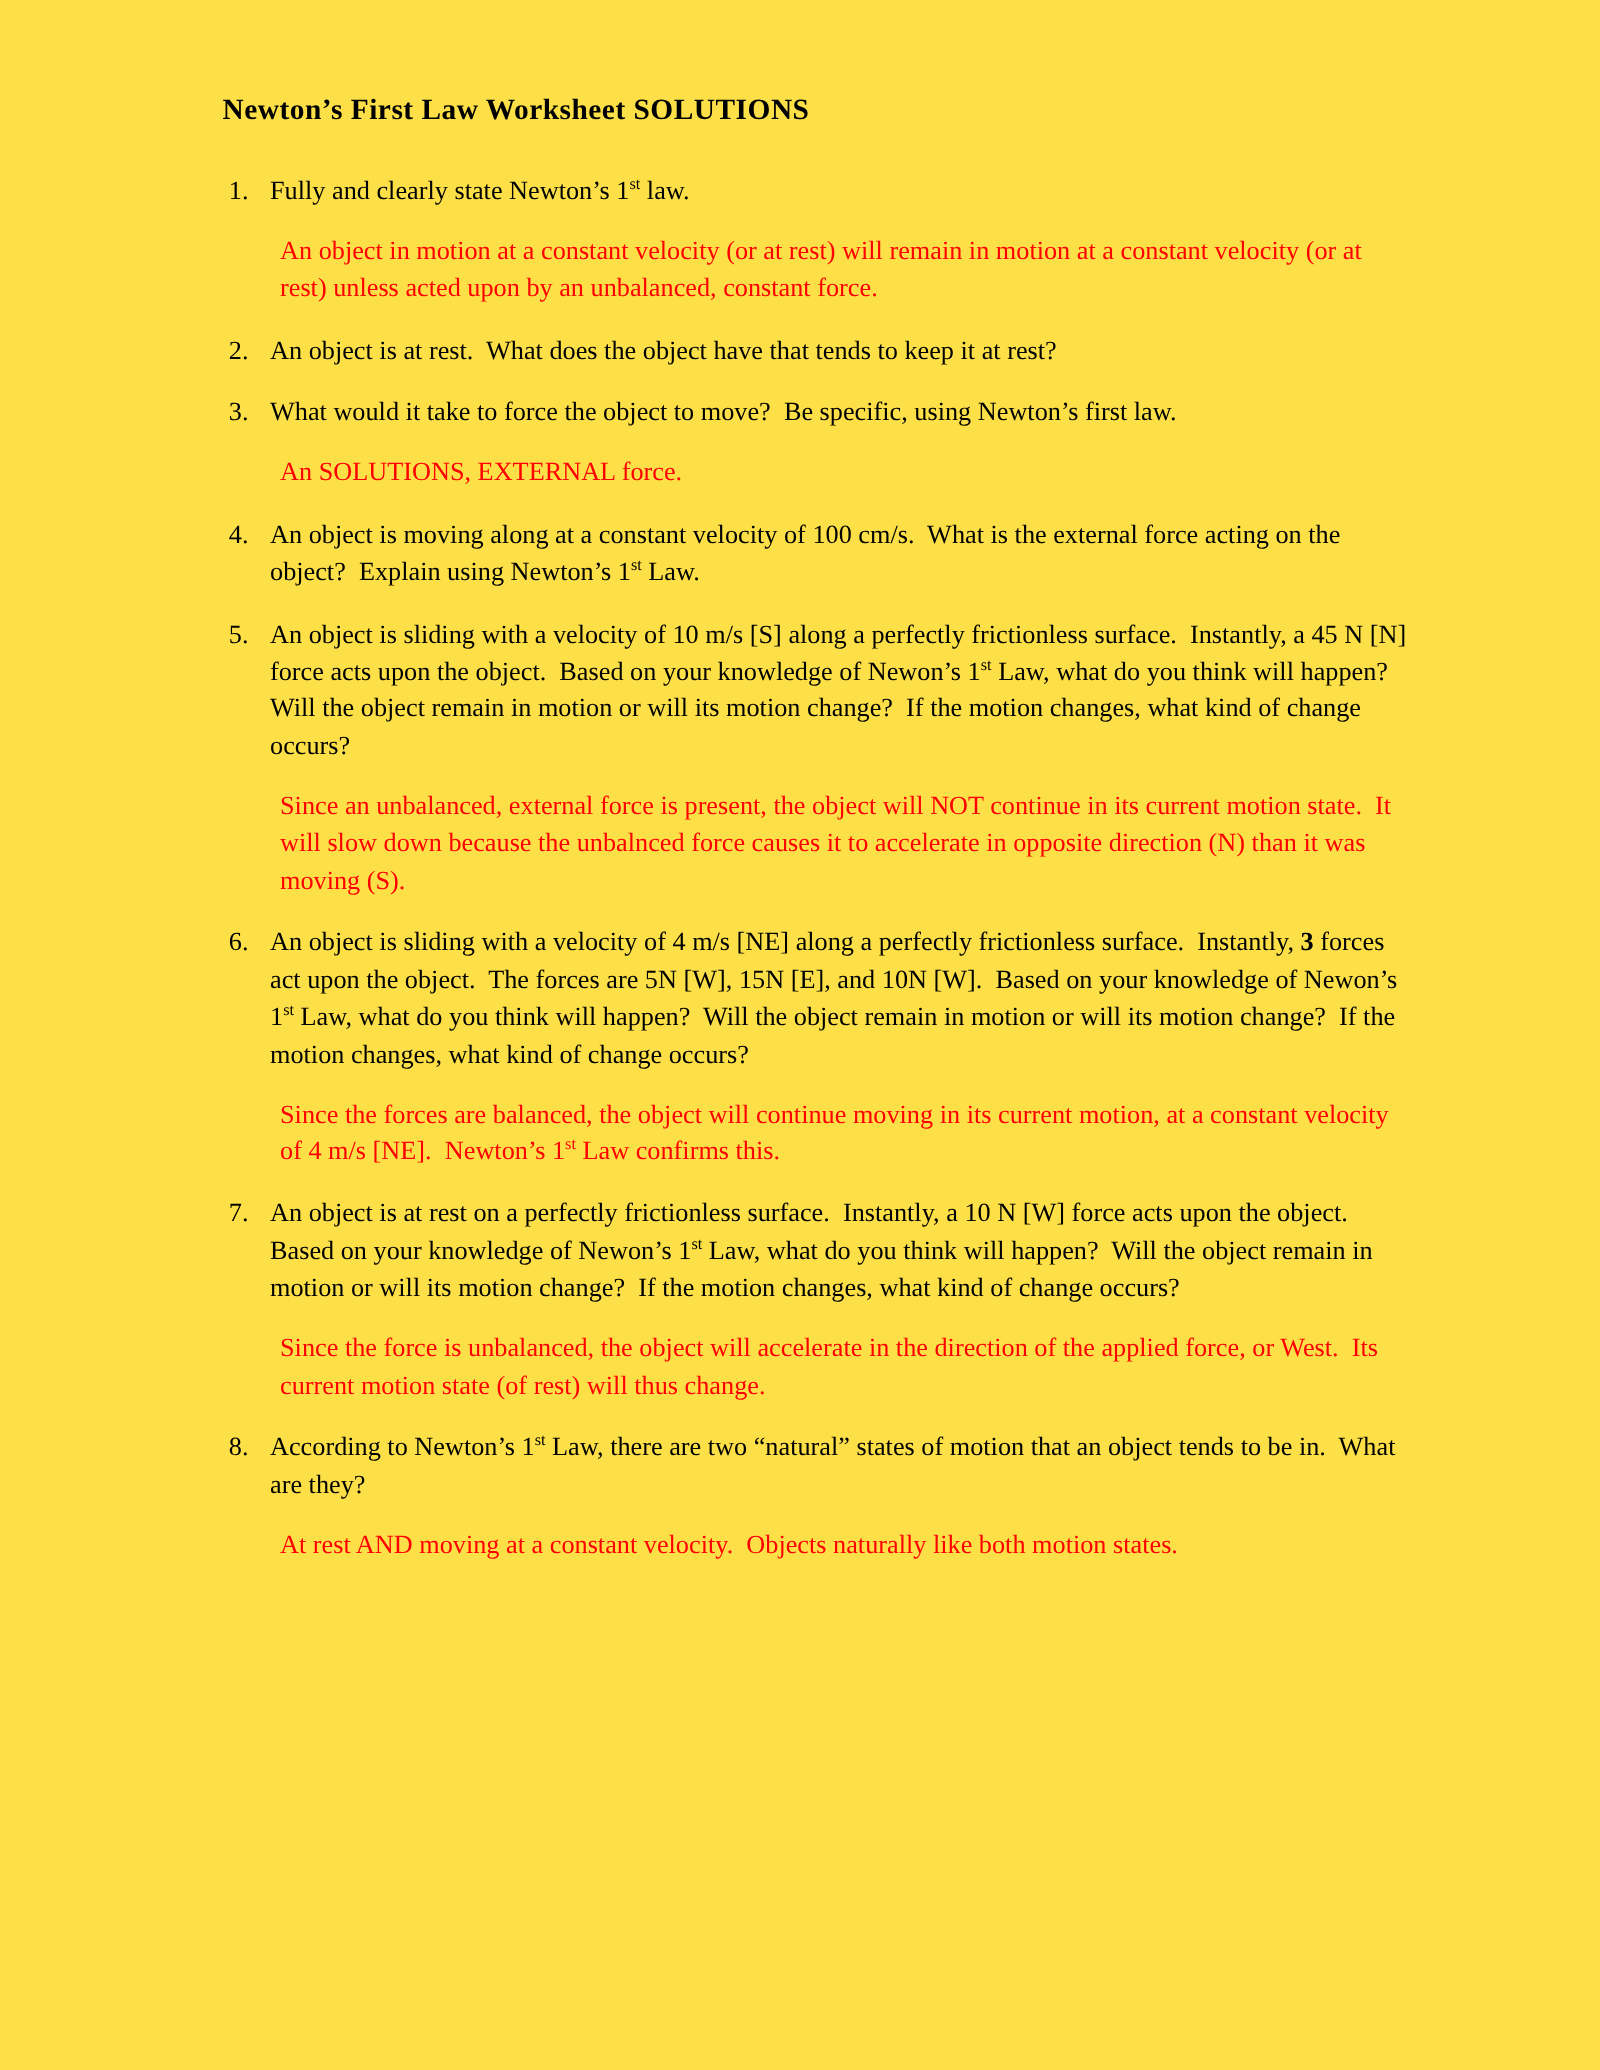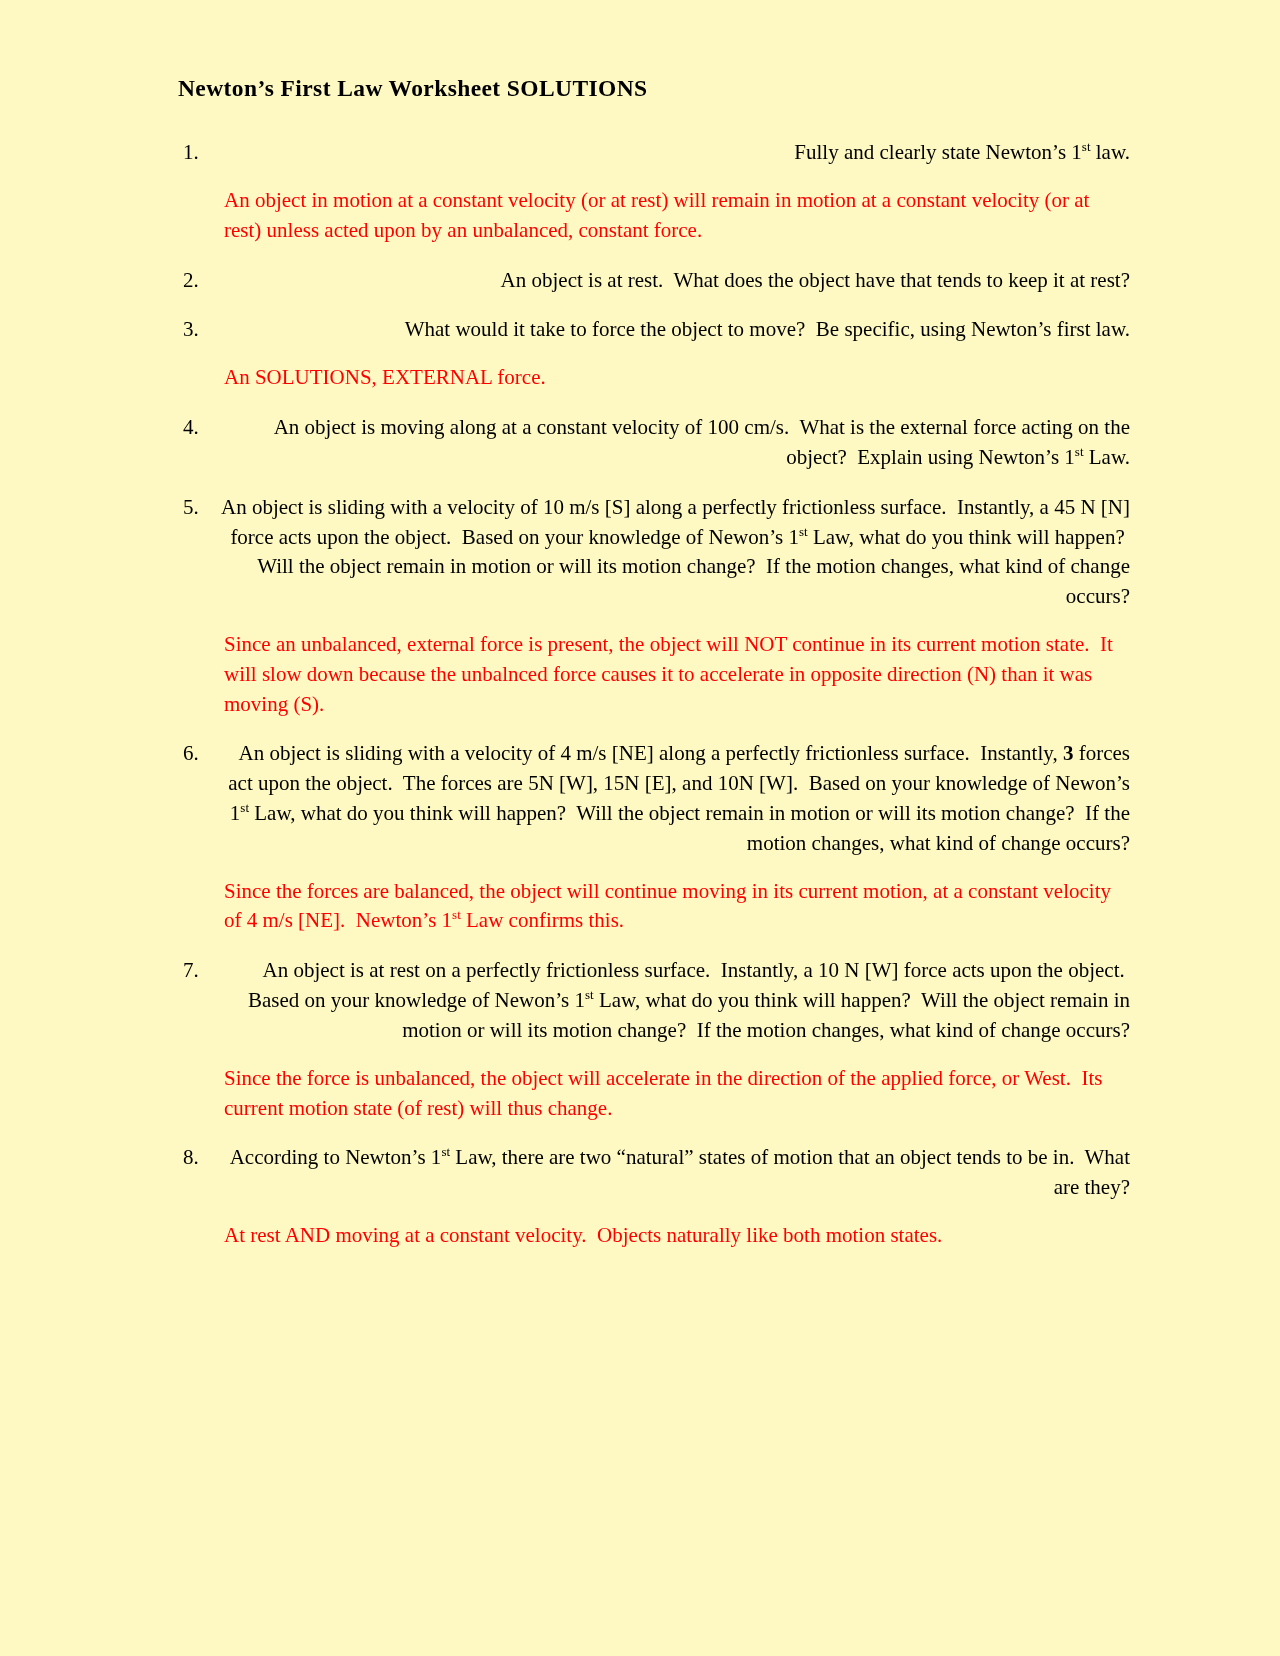--- a/index.html
+++ b/index.html
@@ -13,21 +13,21 @@
     font-family: "Liberation Serif", "DejaVu Serif", serif;
     color: #000000;
     -webkit-font-smoothing: antialiased;
   }
   .page {
     position: relative;
     width: 1280px;
     height: 1656px;
     box-sizing: border-box;
     padding: 74px 150px 0 178px;
-    background: #fef9c3;
+    background: #fde047;
   }
   .doc-title {
     font-size: 23.5px;
     font-weight: bold;
     letter-spacing: 0.4px;
     margin: 0 0 36px 0;
     line-height: 1.2;
   }
   .qa-list {
     margin: 0;
@@ -48,21 +48,21 @@
     font-size: 21px;
     line-height: 1.42;
     text-align: left;
     padding-left: 5px;
     box-sizing: border-box;
   }
   .q-text {
     flex: 1 1 auto;
     font-size: 21px;
     line-height: 1.42;
-    text-align: right;
+    text-align: left;
     hyphens: none;
   }
   .answer {
     color: #ff0000;
     font-size: 21px;
     line-height: 1.42;
     margin: 18px 0 0 46px;
     text-align: left;
   }
   .gap-after-answer {

